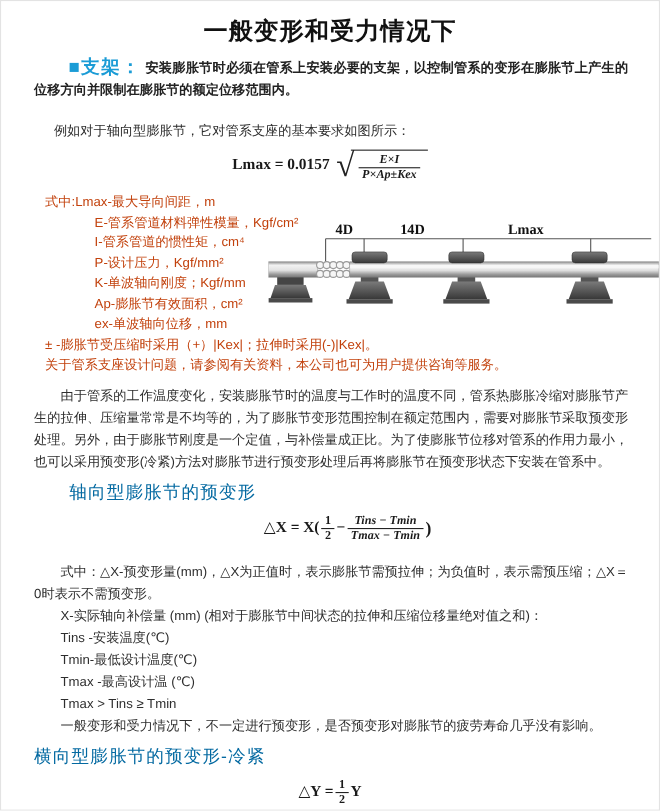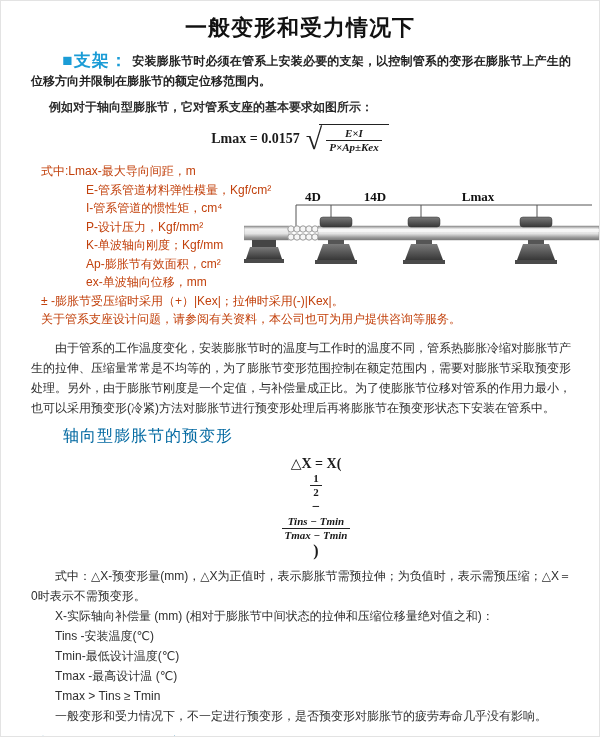--- a/index.html
+++ b/index.html
@@ -8,21 +8,21 @@
     background:#fff;border:1px solid #e3e3e3;overflow:hidden;
     font-family:"Liberation Sans","DejaVu Sans",sans-serif;color:#333;
   }
   .title{
     margin:12px 0 0 0;text-align:center;font-size:22px;font-weight:bold;
     color:#111;letter-spacing:1px;
   }
   .para{margin:8px 28px 0 30px;font-size:12px;line-height:20px;text-align:justify;}
   .para-intro{font-weight:bold;color:#222;text-indent:2.6em;}
   .sec-head{font-size:17px;font-weight:bold;color:#1b9cd6;letter-spacing:1px;vertical-align:-1px;margin-right:4px;}
-  .example{margin:8px 28px 0 30px;font-size:12px;font-weight:bold;color:#2b2b2b;text-indent:1.5em;}
+  .example{margin:20px 28px 0 30px;font-size:12px;font-weight:normal;color:#2b2b2b;text-indent:1.5em;}
 
   .formula-row{display:flex;justify-content:center;margin-top:8px;}
   .formula{
     font-family:"Liberation Serif","DejaVu Serif",serif;font-weight:bold;color:#1a1a1a;
     font-size:14px;display:inline-flex;align-items:center;
   }
   .frac{display:inline-flex;flex-direction:column;text-align:center;font-size:11px;
         line-height:13px;vertical-align:middle;margin:0 2px;font-style:italic;}
   .frac .num{border-bottom:1px solid #222;padding:0 3px;}
   .frac .den{padding:0 3px;}
@@ -36,22 +36,22 @@
   .ind0{margin-left:40px;}
   .ind1{margin-left:85px;}
   .diagram{position:absolute;left:243px;top:26px;}
 
   .sec-head2{margin:4px 0 0 30px;font-size:15px;font-weight:bold;color:#1b9cd6;letter-spacing:1px;}
   .body-par{margin:6px 28px 0 30px;font-size:12px;line-height:20px;text-align:justify;
             text-indent:2em;color:#2e2e2e;}
   .sub-head{margin:8px 0 0 62px;font-size:16px;font-weight:normal;color:#0369a1;letter-spacing:1px;}
   .sub-head.at-margin{margin-left:30px;}
   .note{margin:0 28px 0 30px;font-size:12px;line-height:20px;text-indent:2em;color:#2e2e2e;text-align:justify;}
-  .notes-block{margin-top:6px;}
-  .f2{margin-left:32px;flex-direction:column;}
+  .notes-block{margin-top:16px;}
+  .f2{margin-left:32px;}
 </style>
 </head>
 <body>
 
 <div class="page">
 
   <div class="title">一般变形和受力情况下</div>
 
   <p class="para para-intro"><span class="sec-head">■支架：</span><span>安装膨胀节时必须在管系上安装必要的支架，以控制管系的变形在膨胀节上产生的位移方向并限制在膨胀节的额定位移范围内。</span></p>
 

